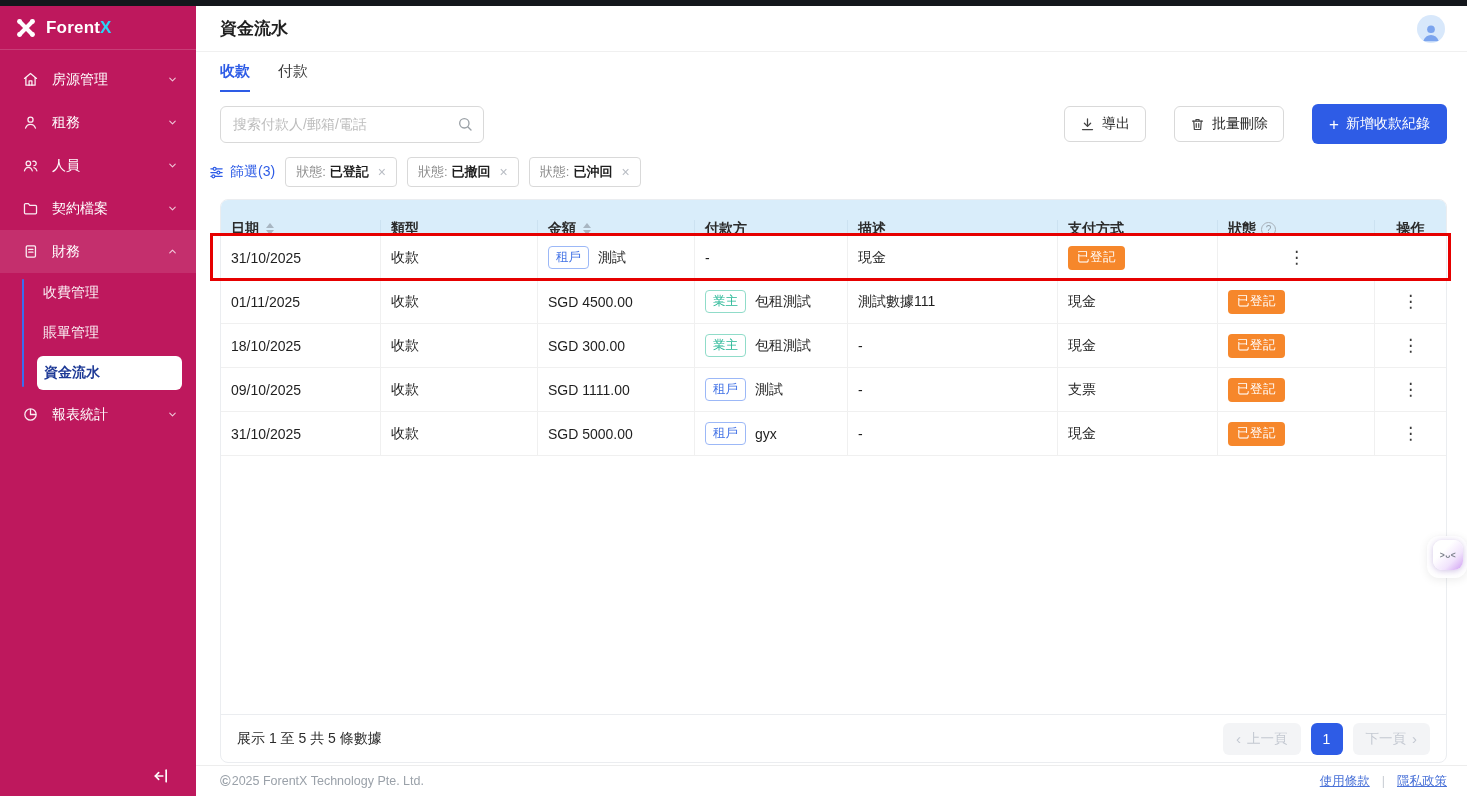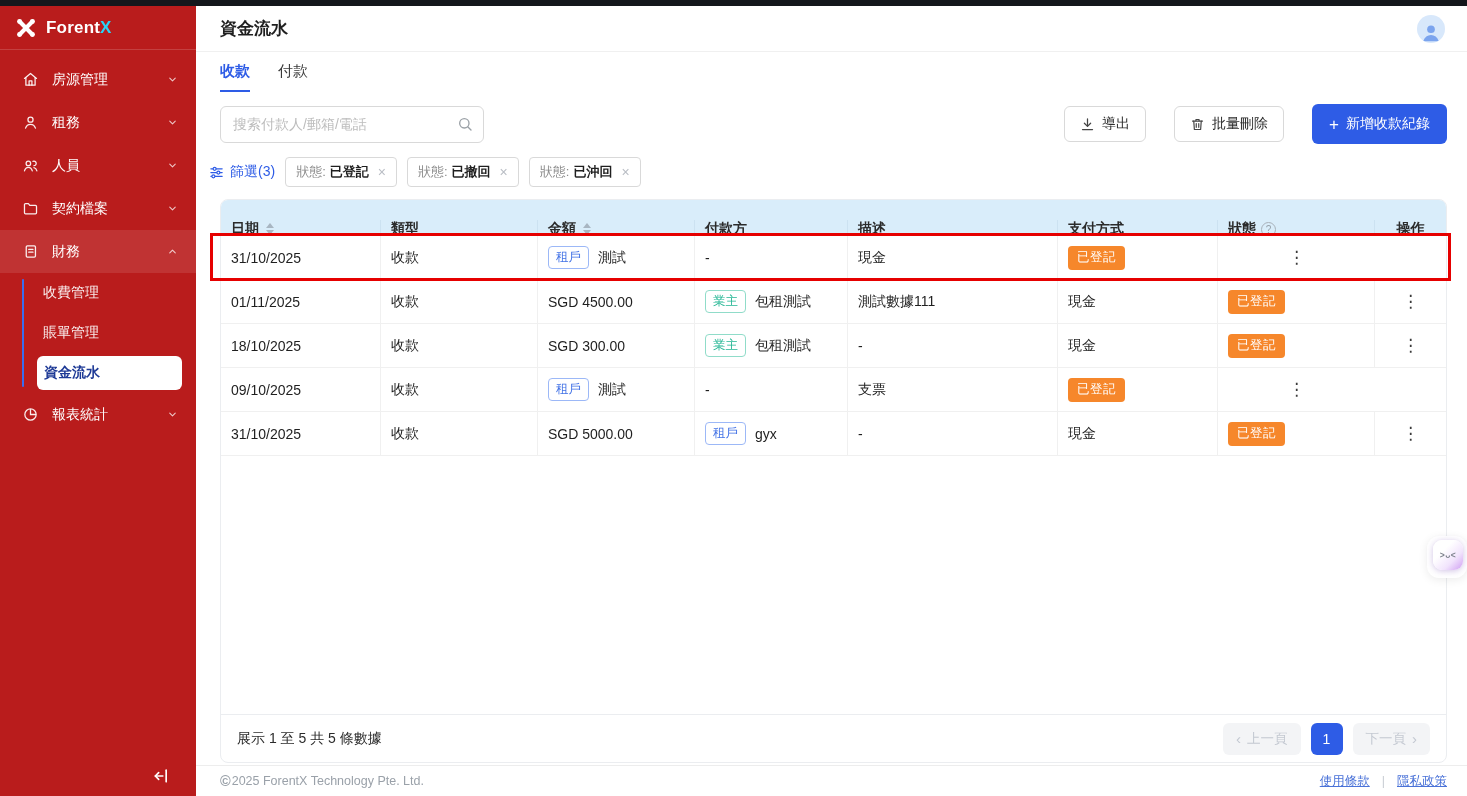--- a/index.html
+++ b/index.html
@@ -1,21 +1,21 @@
 <!DOCTYPE html>
 <html><head>
 <meta charset="utf-8">
 <style>
   * { margin:0; padding:0; box-sizing:border-box; }
   html,body { width:1467px; height:796px; overflow:hidden; background:#fff;
     font-family:"Liberation Sans","DejaVu Sans",sans-serif; }
   .top-strip { position:absolute; top:0; left:0; width:1467px; height:6px; background:#14171c; z-index:60; }
 
   
-  .sidebar { position:absolute; top:6px; left:0; width:196px; height:790px; background:#b91c1c; color:#fff; z-index:40; }
+  .sidebar { position:absolute; top:6px; left:0; width:196px; height:790px; background:#be185d; color:#fff; z-index:40; }
   .logo-row { height:44px; display:flex; align-items:center; padding-left:15px; gap:9px;
     border-bottom:1px solid rgba(255,255,255,0.16); }
   .logo-mark { width:22px; height:22px; display:block; }
   .brand { font-size:17px; font-weight:700; color:#fff; letter-spacing:0.2px; }
   .brand-x { color:#2bd2f5; }
   .menu { padding-top:8px; }
   .menu-item { height:43px; display:flex; align-items:center; padding:0 18px 0 22px; cursor:pointer; }
   .menu-item.expanded { background:rgba(255,255,255,0.10); }
   .micon { width:17px; height:17px; margin-right:13px; color:rgba(255,255,255,0.92); flex:0 0 auto; }
   .micon svg { width:17px; height:17px; display:block; }
@@ -396,20 +396,21 @@
           <span class="badge">已登記</span>
         </div>
       <div class="td">
           <span class="more">⋮</span>
         </div>
     </div>
 
     <div class="trow gridrow">
       <div class="td">09/10/2025</div>
       <div class="td">收款</div>
+      <div class="td">SGD 1111.00</div>
       <div class="td">
         <span class="tag tag-blue">租戶</span>
         <span>測試</span>
       </div>
       <div class="td">-</div>
       <div class="td">支票</div>
       <div class="td">
           <span class="badge">已登記</span>
         </div>
       <div class="td">

